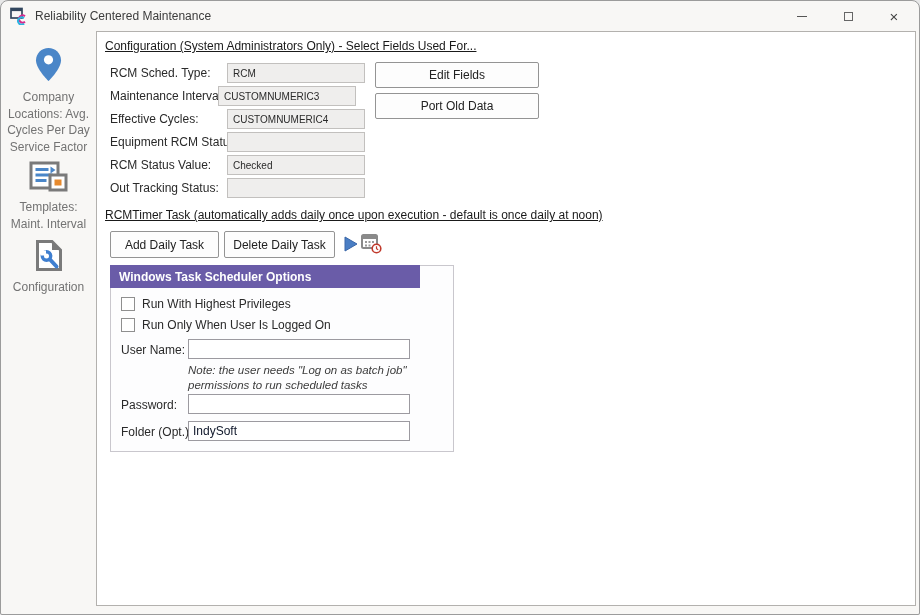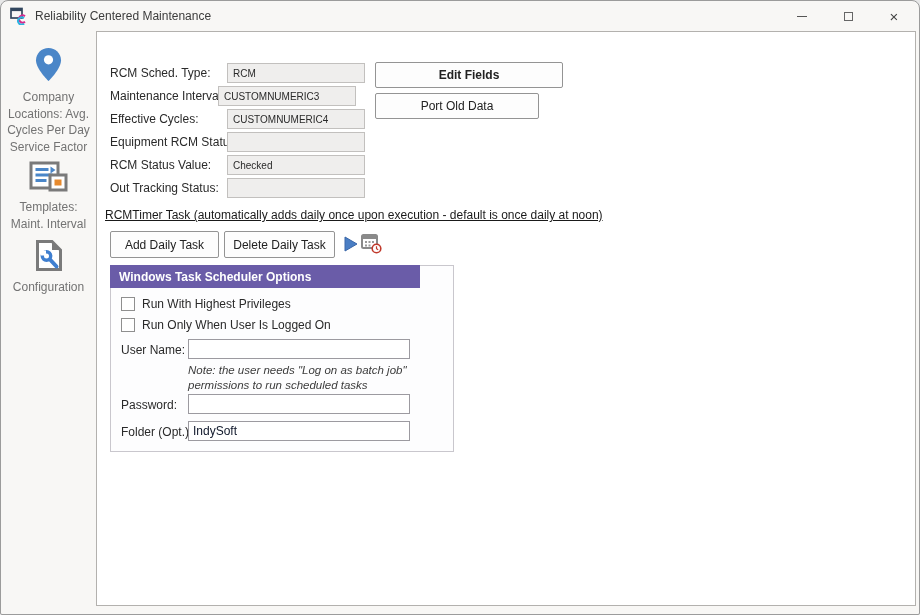--- a/index.html
+++ b/index.html
@@ -98,36 +98,37 @@
         <rect x="6.5" y="18" width="11" height="3" fill="#4a86c8"></rect>
         <rect x="21" y="14" width="16" height="15" fill="#fff" stroke="#7a7a7a" stroke-width="3"></rect>
         <rect x="25.5" y="18.5" width="7" height="6" fill="#e78a2e"></rect>
       </svg>
     </span>
     <span class="sidebar-label">Templates: Maint. Interval</span>
   </div>
 
   <div class="content">
 
+    <a class="section-header" style="left:8px; top:7px;">Configuration (System Administrators Only) - Select Fields Used For...</a>
 
     <span class="field-label" style="left:13px; top:34px;">RCM Sched. Type:</span>
     <span class="field-label" style="left:13px; top:57px;">Maintenance Interval:</span>
     <span class="field-label" style="left:13px; top:80px;">Effective Cycles:</span>
     <span class="field-label" style="left:13px; top:103px;">Equipment RCM Status</span>
     <span class="field-label" style="left:13px; top:126px;">RCM Status Value:</span>
     <span class="field-label" style="left:13px; top:149px;">Out Tracking Status:</span>
 
     <input class="ro-box" style="left: 130px; top: 31px;" readonly="" value="RCM">
     <input class="ro-box" style="left: 121px; top: 54px;" readonly="" value="CUSTOMNUMERIC3">
     <input class="ro-box" style="left: 130px; top: 77px;" readonly="" value="CUSTOMNUMERIC4">
     <input class="ro-box" style="left: 130px; top: 100px;" readonly="" value="">
     <input class="ro-box" style="left: 130px; top: 123px;" readonly="" value="Checked">
     <input class="ro-box" style="left: 130px; top: 146px;" readonly="" value="">
 
-    <button class="btn" style="left:278px; top:30px; width:188px; height:26px;font-weight:bold;">Edit Fields</button>
+    <button class="btn" style="left:278px; top:30px; width:164px; height:26px;">Edit Fields</button>
     <button class="btn" style="left:278px; top:61px; width:164px; height:26px;">Port Old Data</button>
 
     <a class="section-header" style="left:8px; top:176px;">RCMTimer Task (automatically adds daily once upon execution - default is once daily at noon)</a>
 
     <button class="btn" style="left:13px;  top:199px; width:109px; height:27px;">Add Daily Task</button>
     <button class="btn" style="left:127px; top:199px; width:111px; height:27px;">Delete Daily Task</button>
 
     <span class="icon-btn" style="left:247px; top:204px;">
       <svg width="14" height="16" viewBox="0 0 14 16">
           <polygon points="1,1 13,8 1,15" fill="#4a7ec4" stroke="#3a66a8" stroke-width="1"></polygon>

